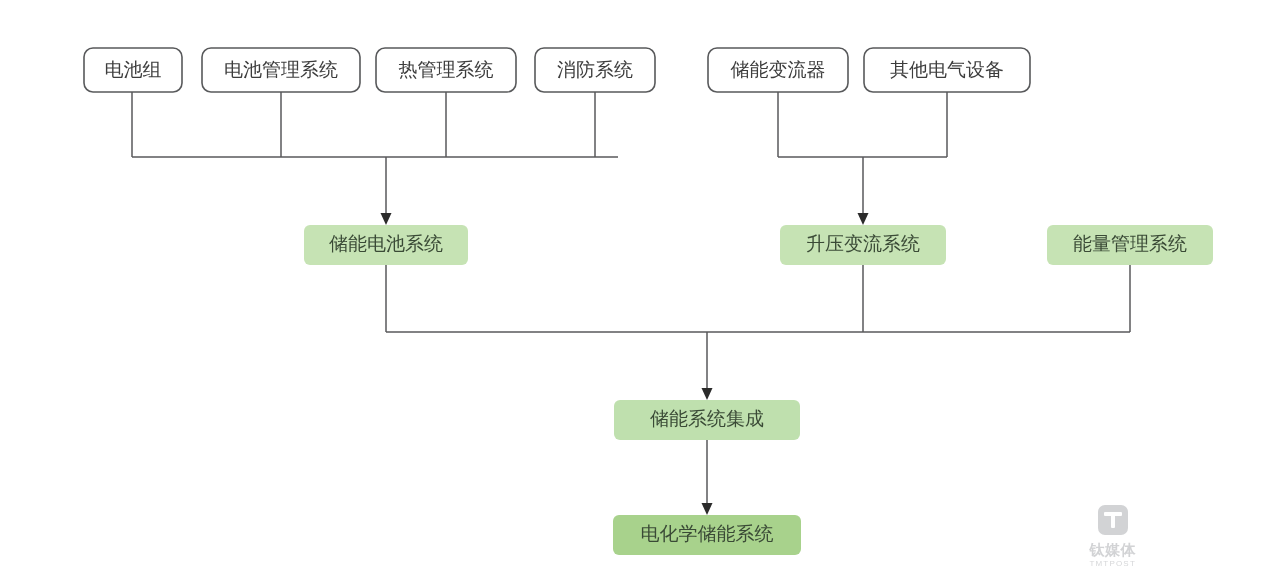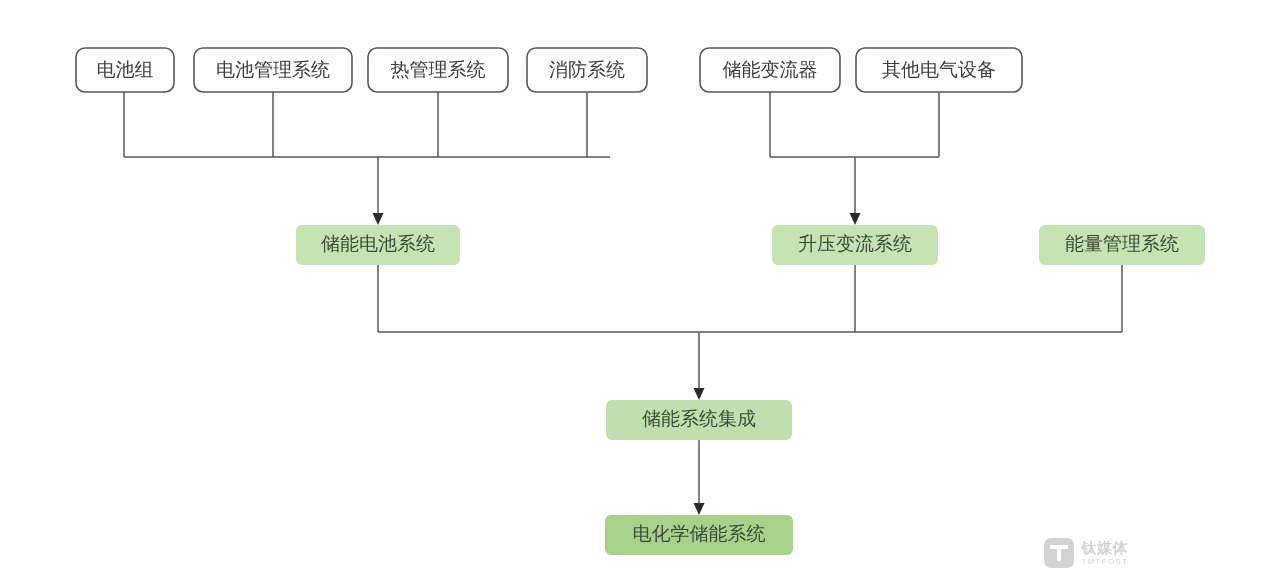--- a/index.html
+++ b/index.html
@@ -9,21 +9,21 @@
   }
   body {
     width: 1268px;
     height: 582px;
     position: relative;
     overflow: hidden;
     font-family: "Liberation Sans", "DejaVu Sans", sans-serif;
   }
   #diagram-root {
     position: absolute;
-    left: 0;
+    left: 8px;
     top: 0;
     width: 1140px;
     height: 582px;
   }
   svg.diagram-svg {
     display: block;
     width: 1268px;
     height: 582px;
   }
   .node-box-white {
@@ -75,20 +75,21 @@
   }
   
   #watermark {
     position: absolute;
     right: 12px;
     bottom: 14px;
     display: flex;
     align-items: center;
     gap: 7px;
     opacity: 1;
+    flex-direction: column;
   }
   #watermark .wm-logo {
     width: 30px;
     height: 30px;
     border-radius: 7px;
     background: #d2d3d5;
     position: relative;
     flex: none;
   }
   #watermark .wm-logo::before {

